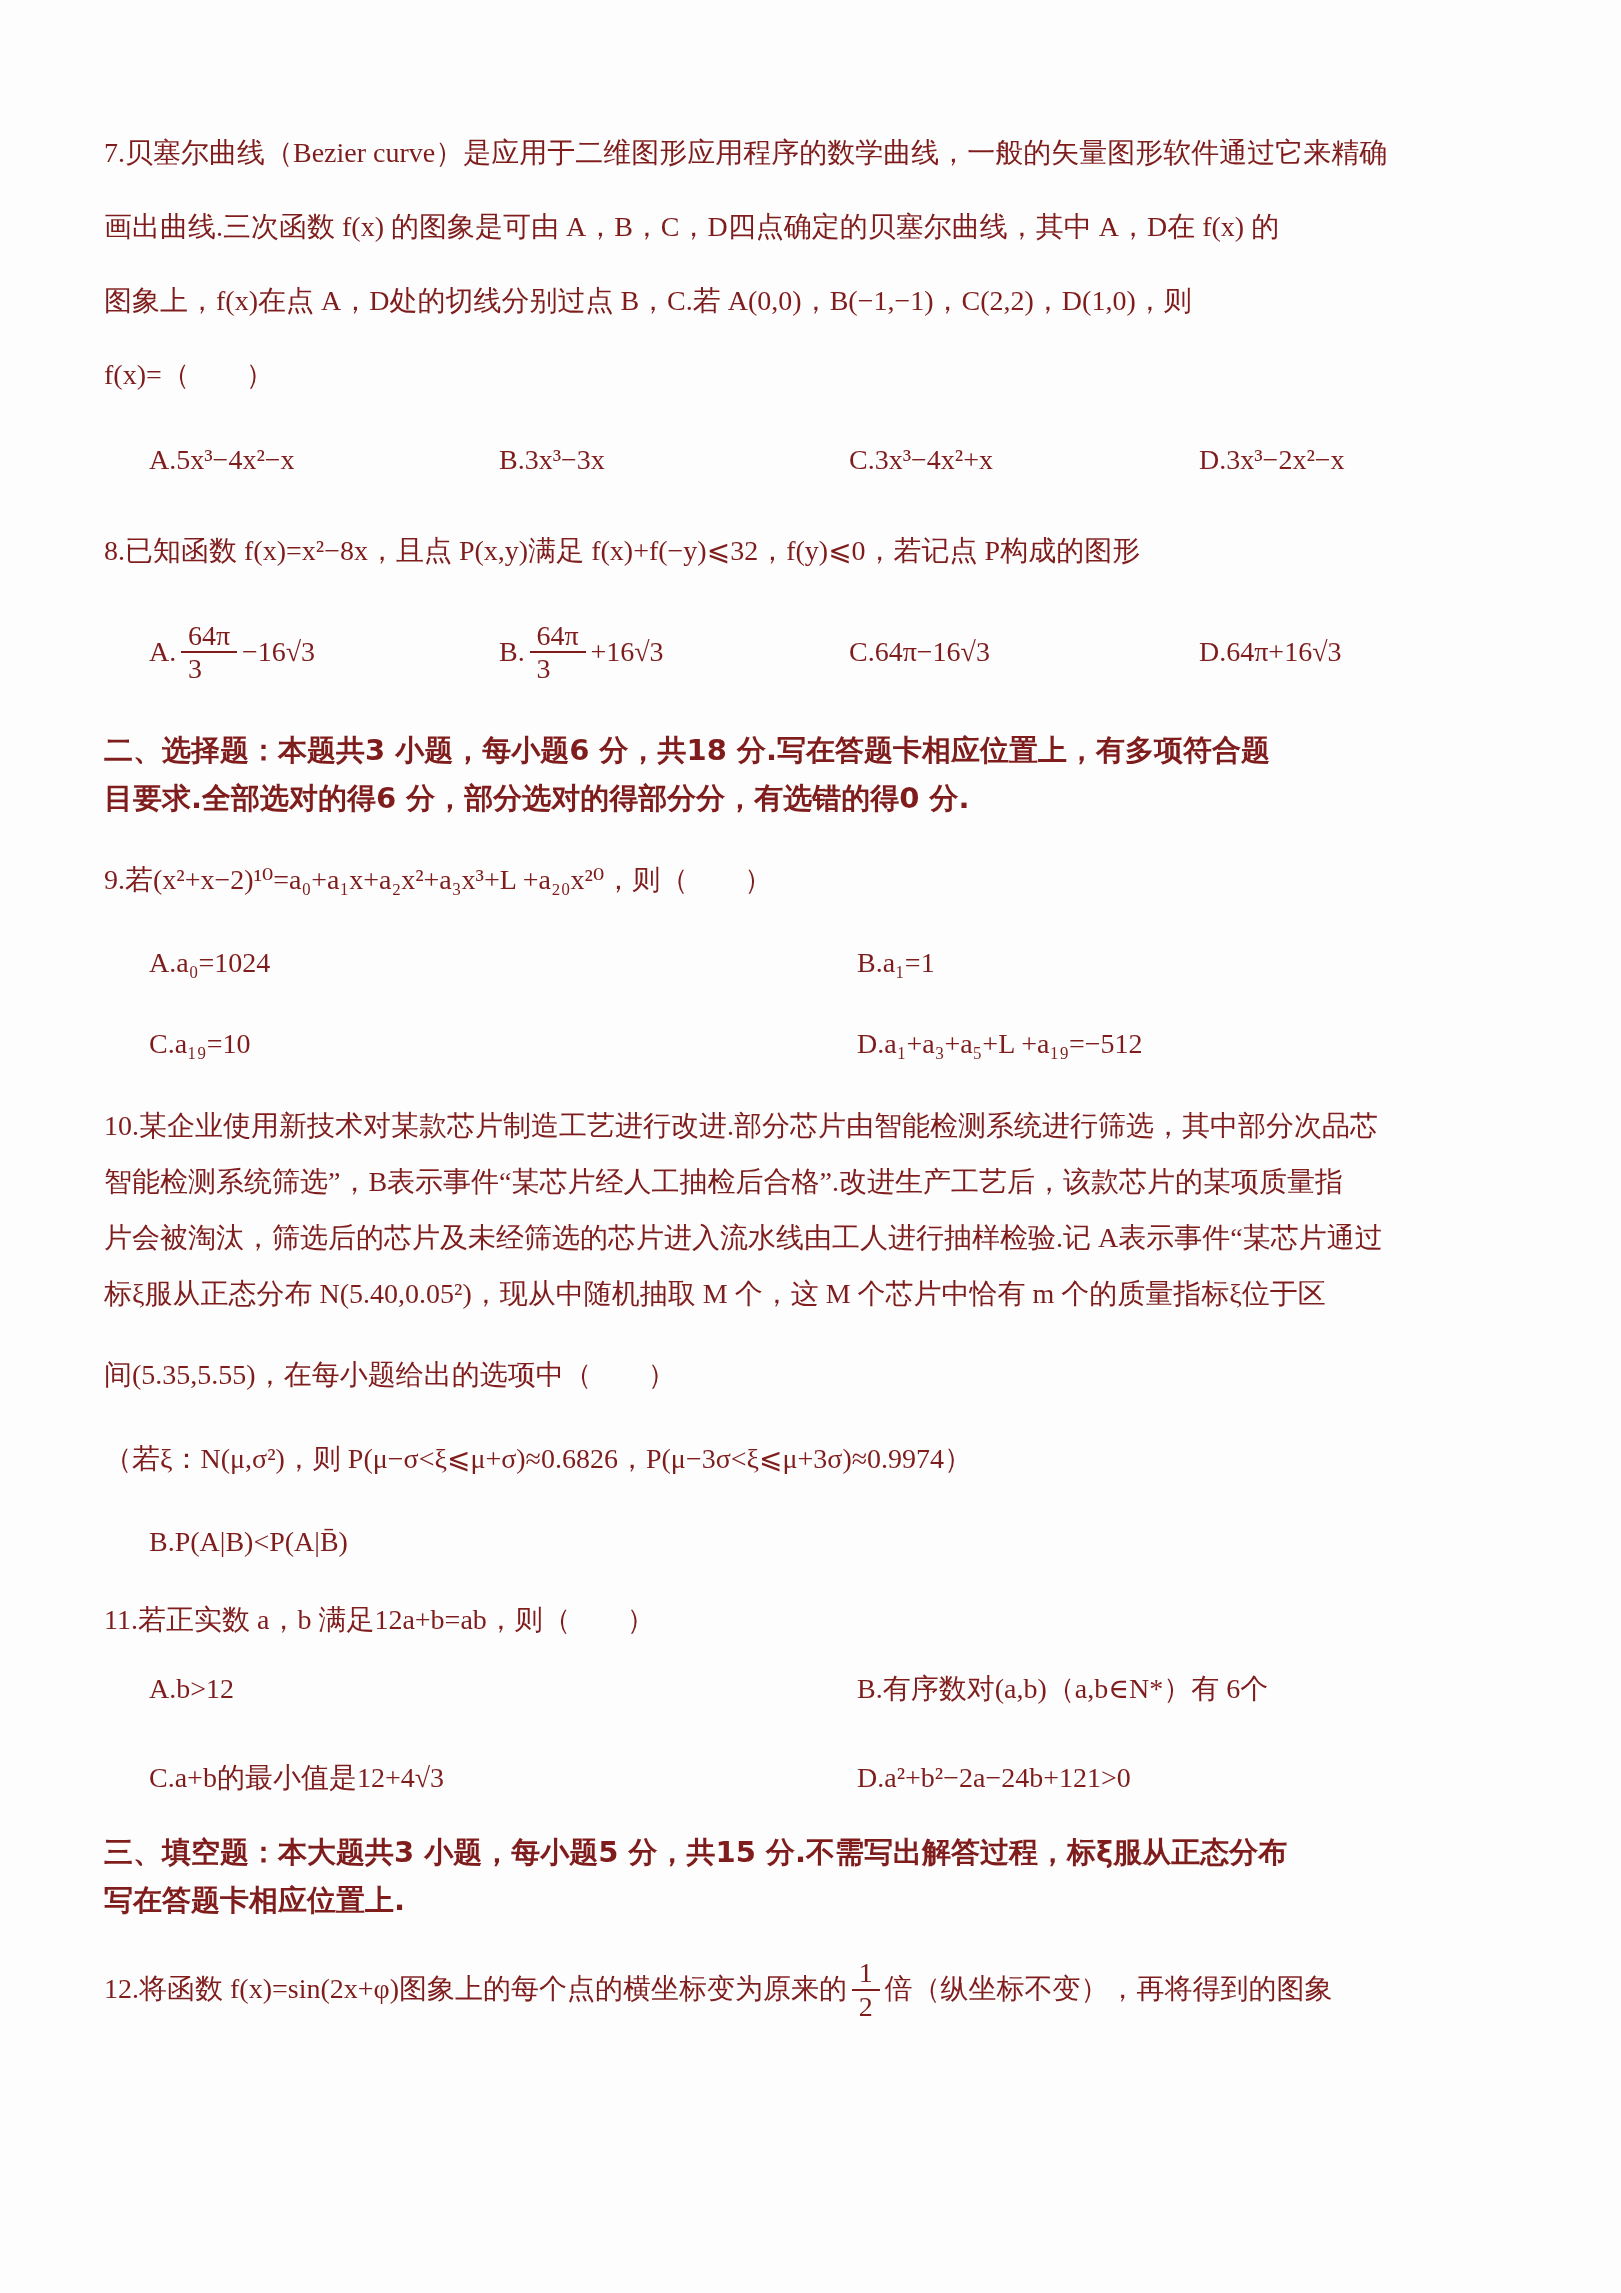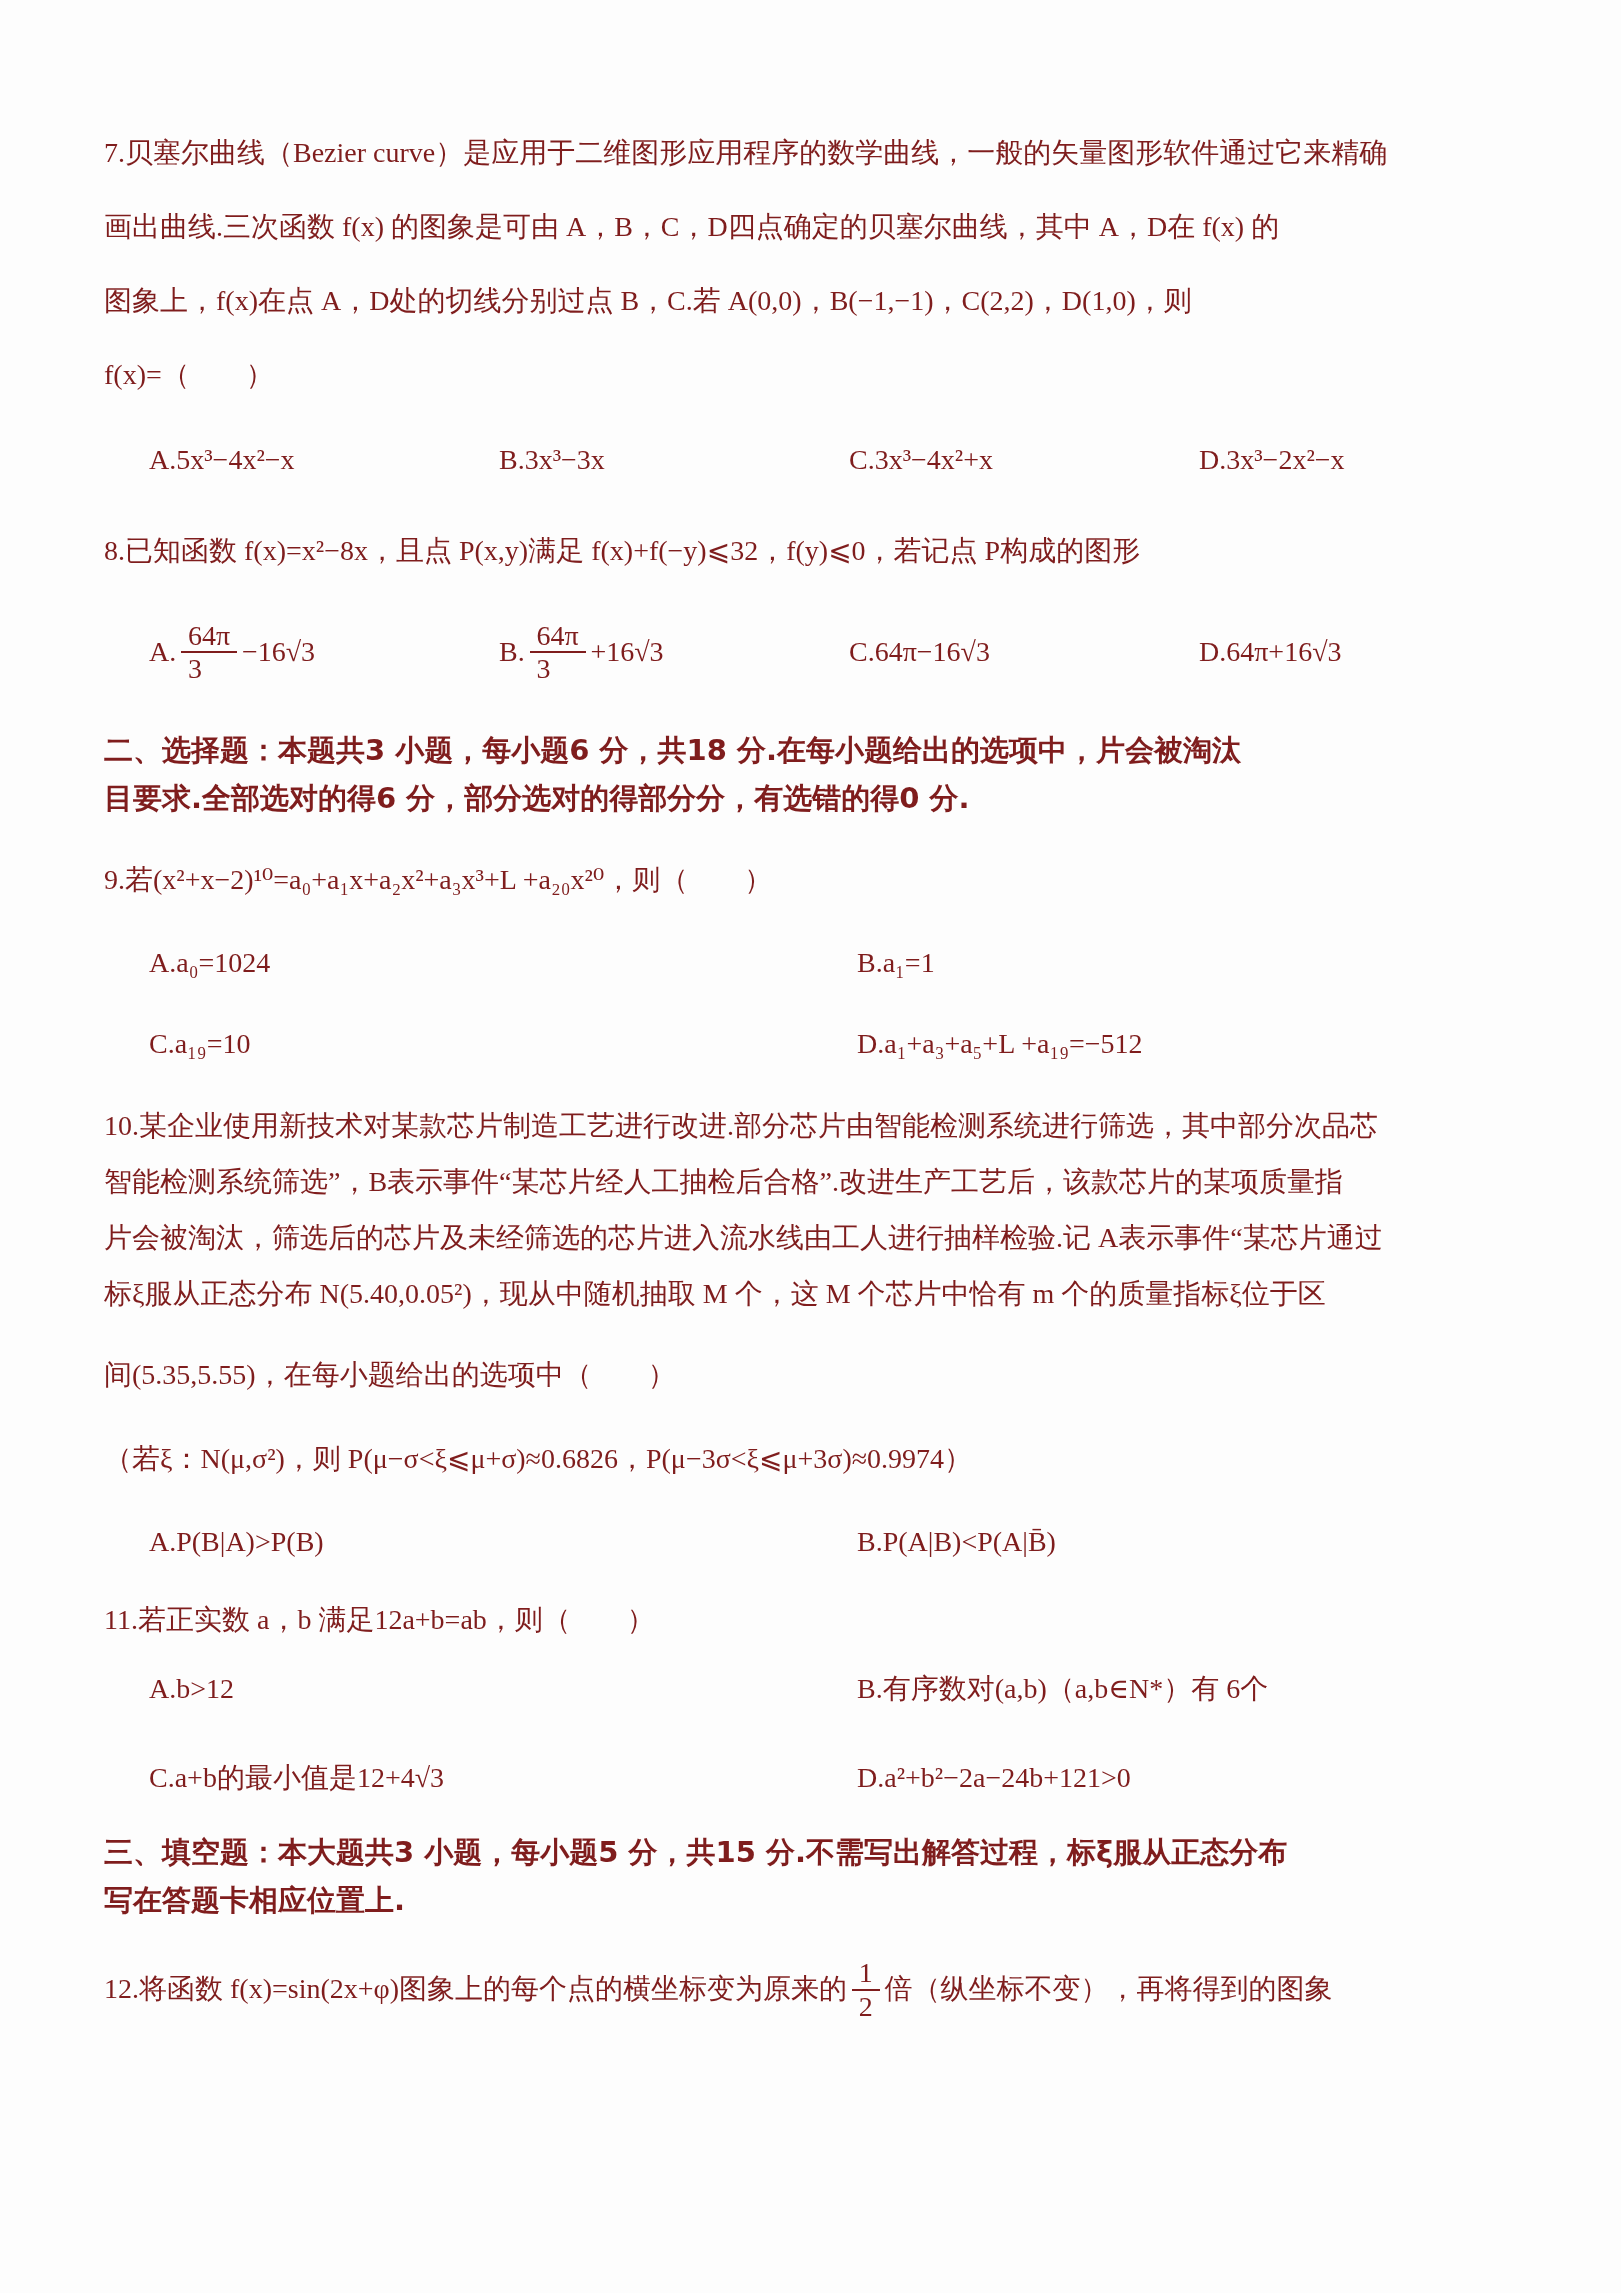--- a/index.html
+++ b/index.html
@@ -74,21 +74,21 @@
         <span class="sp">64π−16√3</span>
       </div>
       <div class="opt">
         <span class="sp">D.</span>
         <span class="sp">64π+16√3</span>
       </div>
     </div>
   </div>
 
   <div class="mt16">
-    <div class="head">二、选择题：本题共3 小题，每小题6 分，共18 分.在每小题给出的选项中，片会被淘汰</div>
+    <div class="head">二、选择题：本题共3 小题，每小题6 分，共18 分.写在答题卡相应位置上，有多项符合题</div>
     <div class="head">目要求.全部选对的得6 分，部分选对的得部分分，有选错的得0 分.</div>
   </div>
 
   <div class="mt22">
     <div class="mline">9.若(x²+x−2)¹⁰=a₀+a₁x+a₂x²+a₃x³+L +a₂₀x²⁰，则（　　）</div>
     <div class="opts2 mt18">
       <div class="opt">A.a₀=1024</div>
       <div class="opt">B.a₁=1</div>
     </div>
     <div class="opts2 mt26">
@@ -98,21 +98,20 @@
   </div>
 
   <div class="mt26">
     <div class="tline">10.某企业使用新技术对某款芯片制造工艺进行改进.部分芯片由智能检测系统进行筛选，其中部分次品芯</div>
     <div class="tline">智能检测系统筛选”，B表示事件“某芯片经人工抽检后合格”.改进生产工艺后，该款芯片的某项质量指</div>
     <div class="tline">片会被淘汰，筛选后的芯片及未经筛选的芯片进入流水线由工人进行抽样检验.记 A表示事件“某芯片通过</div>
     <div class="tline">标ξ服从正态分布 N(5.40,0.05²)，现从中随机抽取 M 个，这 M 个芯片中恰有 m 个的质量指标ξ位于区</div>
     <div class="tline mt26">间(5.35,5.55)，在每小题给出的选项中（　　）</div>
     <div class="tline mt28">（若ξ：N(μ,σ²)，则 P(μ−σ&lt;ξ⩽μ+σ)≈0.6826，P(μ−3σ&lt;ξ⩽μ+3σ)≈0.9974）</div>
     <div class="opts2 mt28">
-      <div class="opt">A.P(B|A)&gt;P(B)</div>
       <div class="opt">B.P(A|B)&lt;P(A|B̄)</div>
     </div>
   </div>
 
   <div class="mt22">
     <div class="tline">11.若正实数 a，b 满足12a+b=ab，则（　　）</div>
     <div class="opts2 mt14">
       <div class="opt">A.b&gt;12</div>
       <div class="opt">B.有序数对(a,b)（a,b∈N*）有 6个</div>
     </div>

